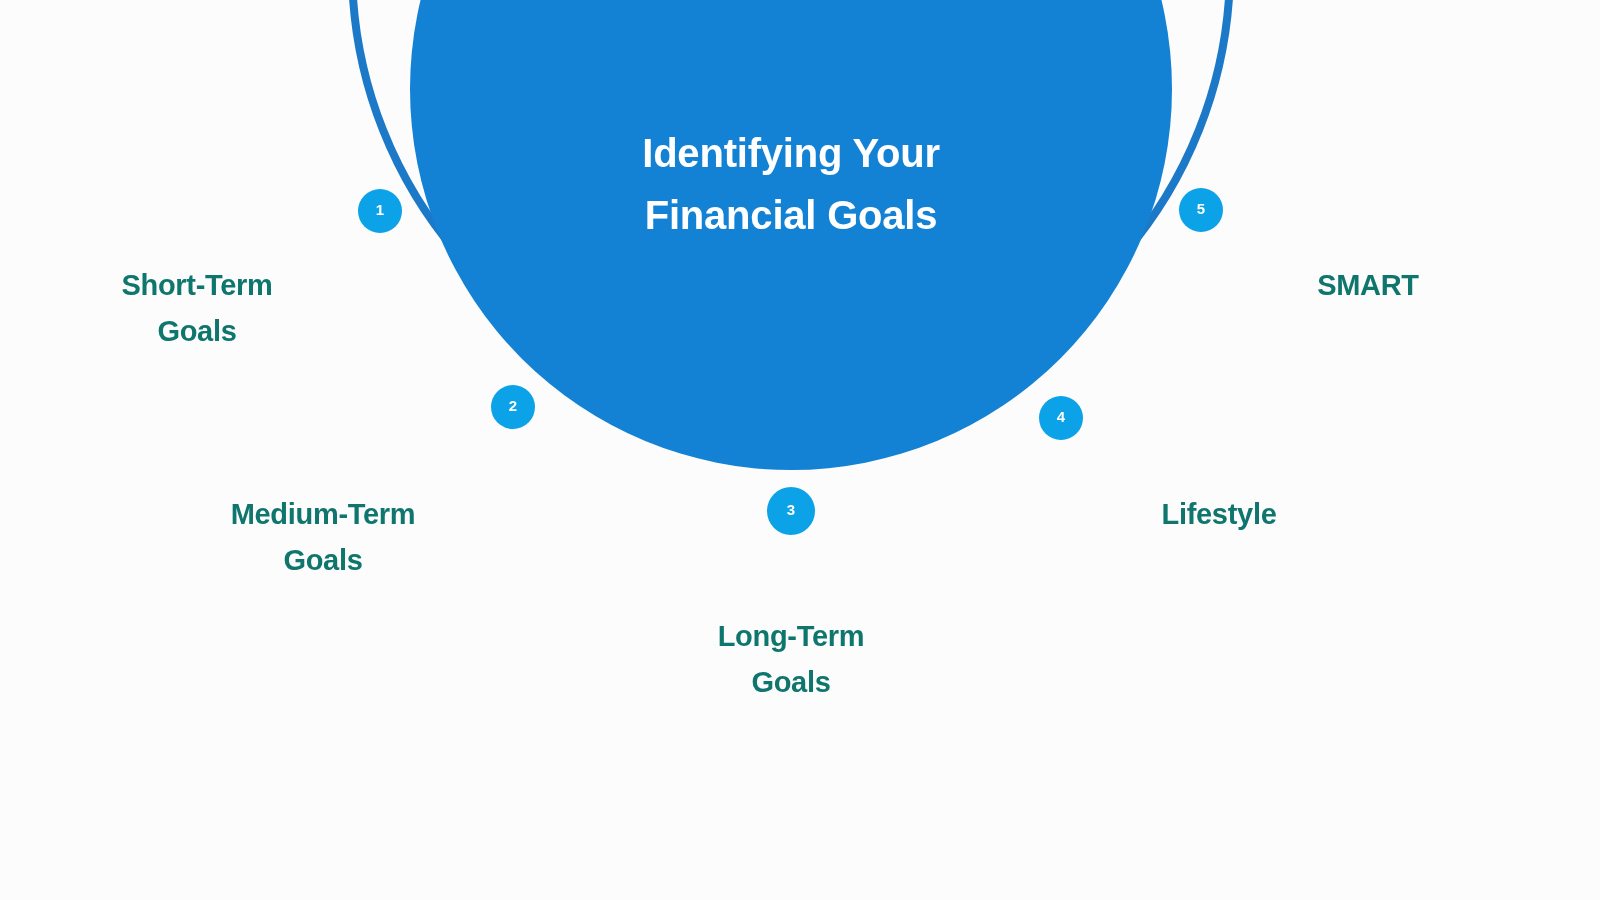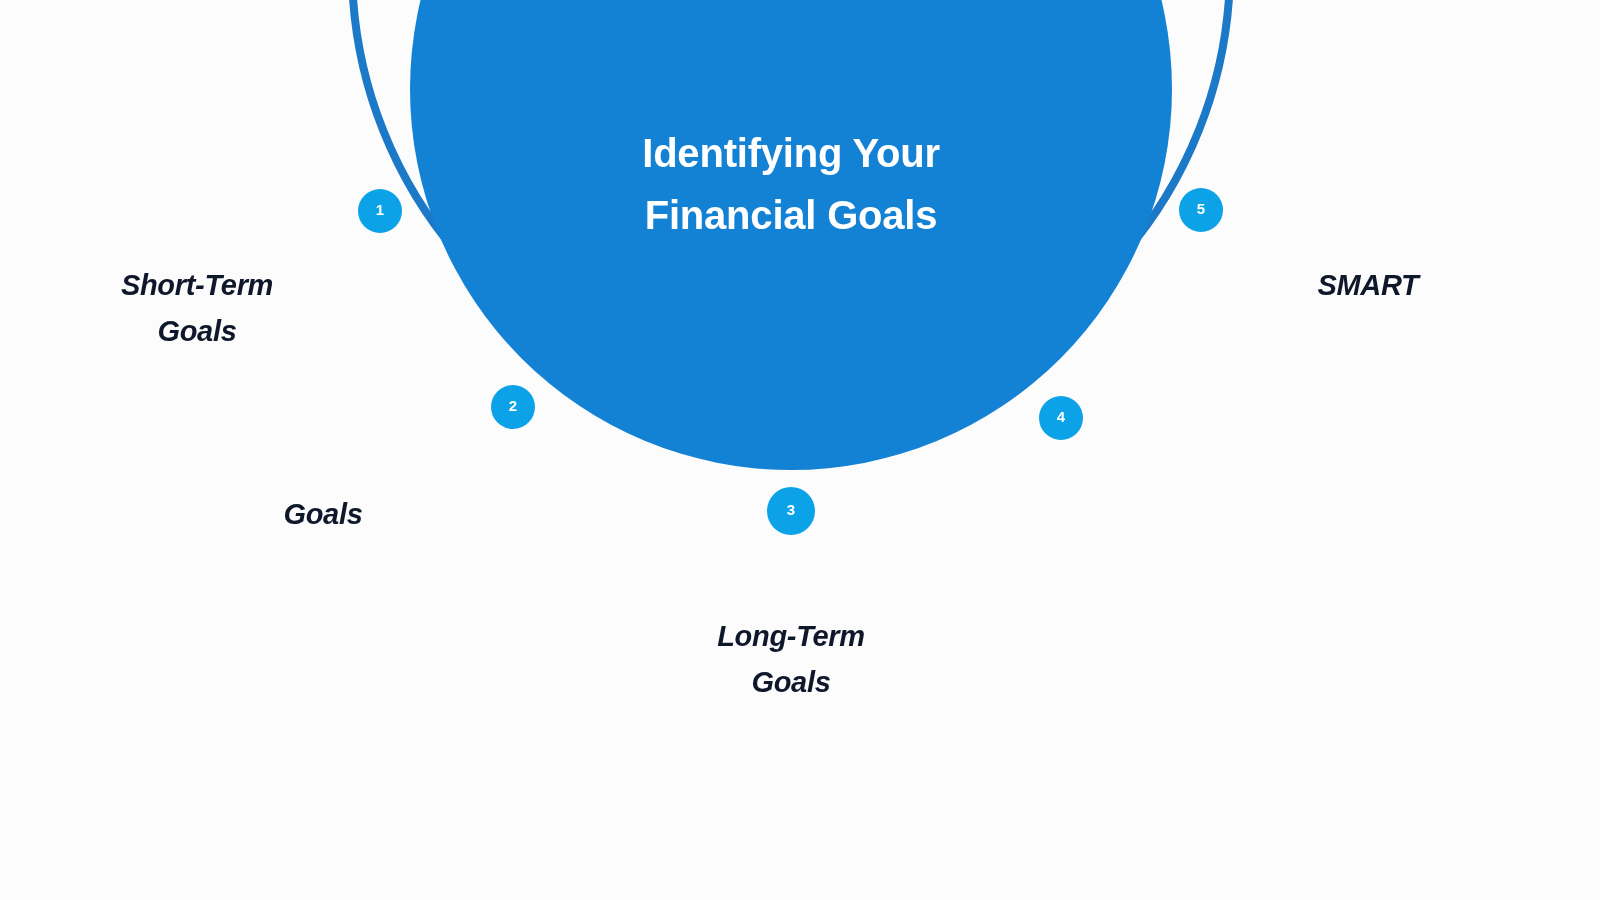--- a/index.html
+++ b/index.html
@@ -39,26 +39,25 @@
     line-height: 1.55;
     letter-spacing: -0.2px;
     pointer-events: none;
   }
   .hub-title-line {
     display: block;
   }
   .step-label {
     position: absolute;
     text-align: center;
-    color: #0f172a;
+    color: #0f766e;
     font-size: 29px;
     font-weight: bold;
     line-height: 1.6;
     letter-spacing: -0.3px;
-    font-style: italic;
   }
   .step-label .ln {
     display: block;
     white-space: nowrap;
   }
   
   #label-1 { left: 42px;   top: 262px; width: 310px; }
   #label-2 { left: 168px;  top: 491px; width: 310px; }
   #label-3 { left: 636px;  top: 613px; width: 310px; }
   #label-4 { left: 1064px; top: 491px; width: 310px; }
@@ -102,28 +101,30 @@
   <div class="marker-num" style="left: 771px; top: 501px; color: rgb(255, 255, 255);">3</div>
   <div class="marker-num" style="left: 1041px; top: 408px; color: rgb(255, 255, 255);">4</div>
   <div class="marker-num" style="left: 1181px; top: 200px; color: rgb(255, 255, 255);">5</div>
 
   <div class="step-label" id="label-1">
     <span class="ln">Short-Term</span>
     <span class="ln">Goals</span>
   </div>
 
   <div class="step-label" id="label-2">
+    <span class="ln">Medium-Term</span>
     <span class="ln">Goals</span>
   </div>
 
   <div class="step-label" id="label-3">
     <span class="ln">Long-Term</span>
     <span class="ln">Goals</span>
   </div>
 
   <div class="step-label" id="label-4">
+    <span class="ln">Lifestyle</span>
   </div>
 
   <div class="step-label" id="label-5">
     <span class="ln">SMART</span>
   </div>
 
 </div>
 
 </body></html>

